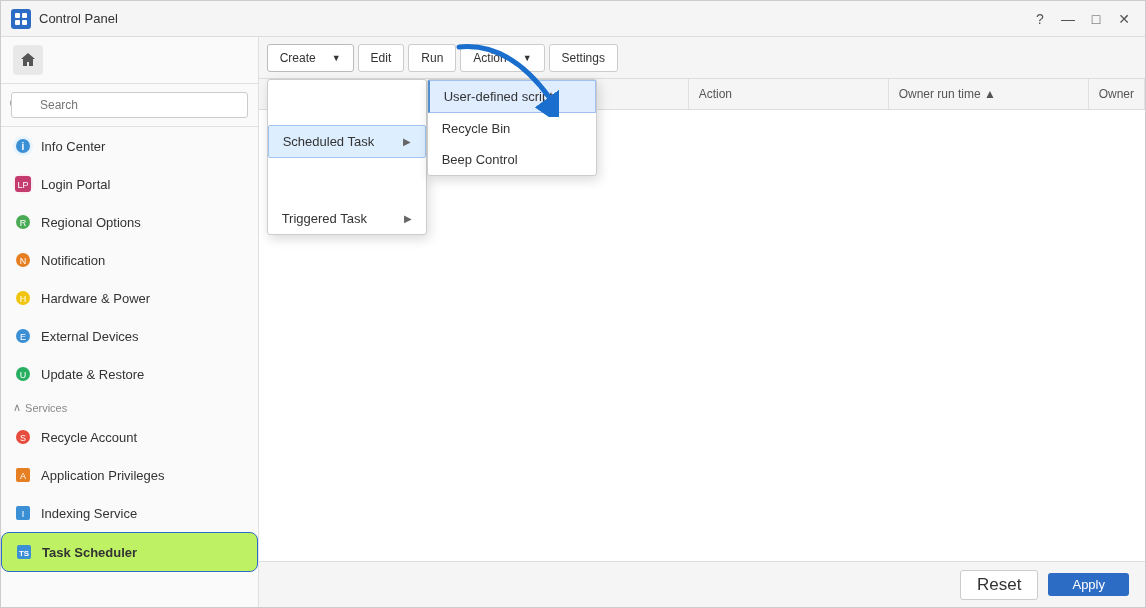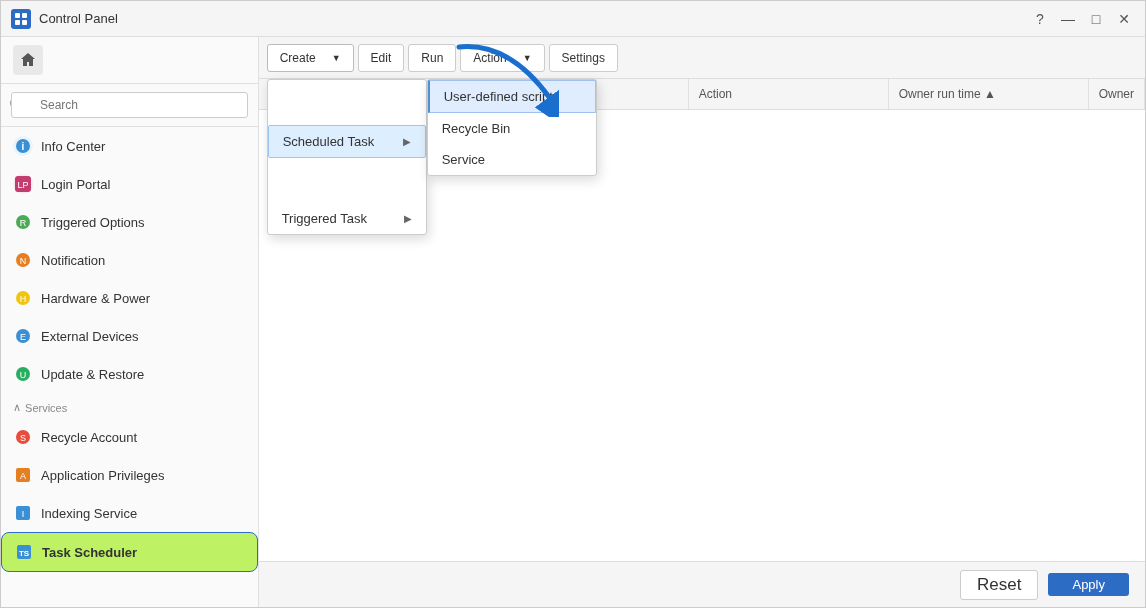--- a/index.html
+++ b/index.html
@@ -116,21 +116,21 @@
         <span>Login Portal</span>
       </div>
 
       <div class="sidebar-item">
         <div class="sidebar-icon">
           <svg width="16" height="16" viewBox="0 0 16 16">
               <circle cx="8" cy="8" r="7" fill="#4baa55"></circle>
               <text x="8" y="12" text-anchor="middle" fill="white" font-size="9">R</text>
             </svg>
         </div>
-        <span>Triggered Options</span>
+        <span>Regional Options</span>
       </div>
 
       <div class="sidebar-item">
         <div class="sidebar-icon">
           <svg width="16" height="16" viewBox="0 0 16 16">
               <circle cx="8" cy="8" r="7" fill="#e67e22"></circle>
               <text x="8" y="12" text-anchor="middle" fill="white" font-size="9">N</text>
             </svg>
         </div>
         <span>Notification</span>
@@ -258,21 +258,21 @@
 
             <div style="position:absolute; left:160px; top:0px; z-index:101;">
               <div class="submenu">
                 <div class="submenu-item highlighted" style="background:#e0edff; border-left:2px solid #5090d0;">
                   <span>User-defined script</span>
                 </div>
                 <div class="submenu-item">
                   <span>Recycle Bin</span>
                 </div>
                 <div class="submenu-item">
-                  <span>Service</span>
+                  <span>Beep Control</span>
                 </div>
               </div>
             </div>
           </div>
           <div class="dropdown-item">
             <span>Triggered Task</span>
             <span class="chevron-right">▶</span>
           </div>
         </div>
       </div>

